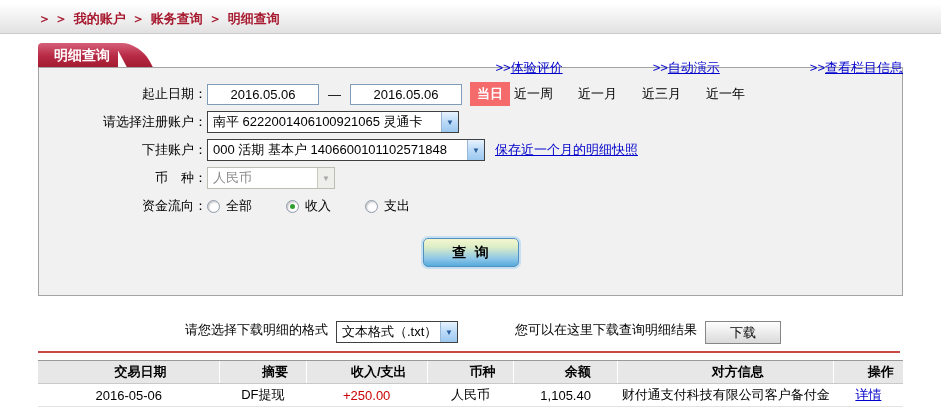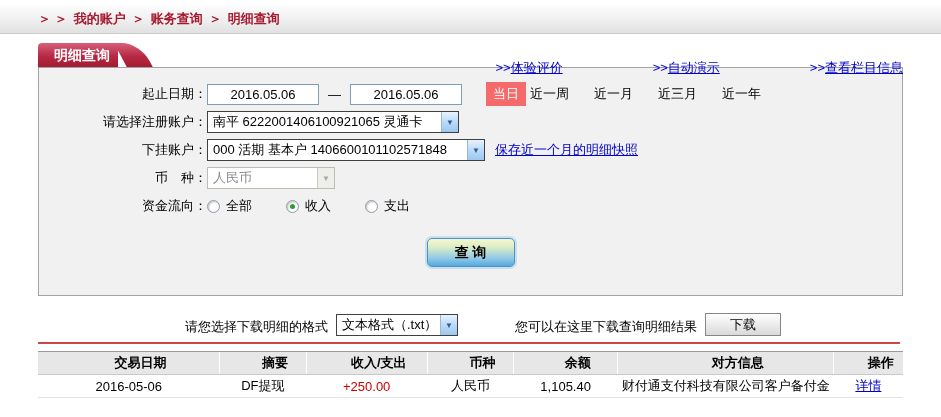--- a/index.html
+++ b/index.html
@@ -46,21 +46,21 @@
     border: 1px solid #a3a3a3; background: #f1f1f1;
     height: 229px; padding-top: 15px;
   }
   .frow { display: flex; align-items: center; height: 22px; margin-bottom: 6px; }
   .flabel { width: 168px; text-align: right; white-space: pre; }
   .inp {
     width: 112px; height: 21px; border: 1px solid #7f9db9; background: #fff;
     text-align: center; font-size: 13px; font-family: inherit; padding: 0;
   }
   .dash { margin: 0 9px; }
-  .badge { margin-left: 24px; background: #f56a6a; color: #fff; padding: 3px 7px; cursor: pointer; }
+  .badge { margin-left: 8px; background: #f56a6a; color: #fff; padding: 3px 7px; cursor: pointer; font-weight: bold; }
   .quick { display: flex; gap: 25px; margin-left: 4px; }
   .quick span { cursor: pointer; }
   
   .sel {
     height: 22px; border: 1px solid #404040; background: #fff;
     display: flex; align-items: center; cursor: pointer;
   }
   .sel-text { padding-left: 5px; flex: 1; white-space: nowrap; overflow: hidden; }
   .sel-arrow {
     width: 17px; height: 20px; margin-left: auto;
@@ -85,28 +85,28 @@
     border: 1px solid #8e9baa; box-shadow: inset 1px 1px 2px rgba(0,0,0,0.25);
     position: relative; display: inline-block;
   }
   .radio.checked::after {
     content: ""; position: absolute; left: 3px; top: 3px;
     width: 5px; height: 5px; border-radius: 50%; background: #2f9e2f;
   }
   
   .btn-row { display: flex; justify-content: center; margin-top: 21px; }
   .btn-query {
-    width: 88px; height: 29px;
+    width: 96px; height: 29px;
     border: 1px solid #5091c1; border-radius: 5px;
     box-shadow: 0 0 0 2px #c6e0f2;
     background: linear-gradient(180deg, #f4f7cf 0%, #dcedc6 30%, #8fc8e8 72%, #55aadb 100%);
-    font-weight: bold; font-size: 14px; font-family: Liberation Serif, serif; cursor: pointer; color:#000;
-  }
-  
-  .download-row { display: flex; align-items: flex-end; margin-top: 16px; height: 24px; }
+    font-weight: bold; font-size: 14px; font-family: Liberation Mono, monospace; cursor: pointer; color:#000;
+  }
+  
+  .download-row { display: flex; align-items: flex-start; margin-top: 25px; height: 24px; }
   .dl-label { margin-left: 147px; }
   .dl-result { margin-left: 57px; }
   .btn-download {
     margin-left: 8px; width: 76px; height: 23px;
     border: 1px solid #868686; border-radius: 0;
     background: linear-gradient(180deg, #fefefe 0%, #f0f0f0 40%, #d9d9d9 100%);
     font-size: 13px; font-family: inherit; cursor: pointer; color:#000;
   }
   .red-divider { margin-top: 6px; height: 2px; background: #c94848; width: 862px; }
   

